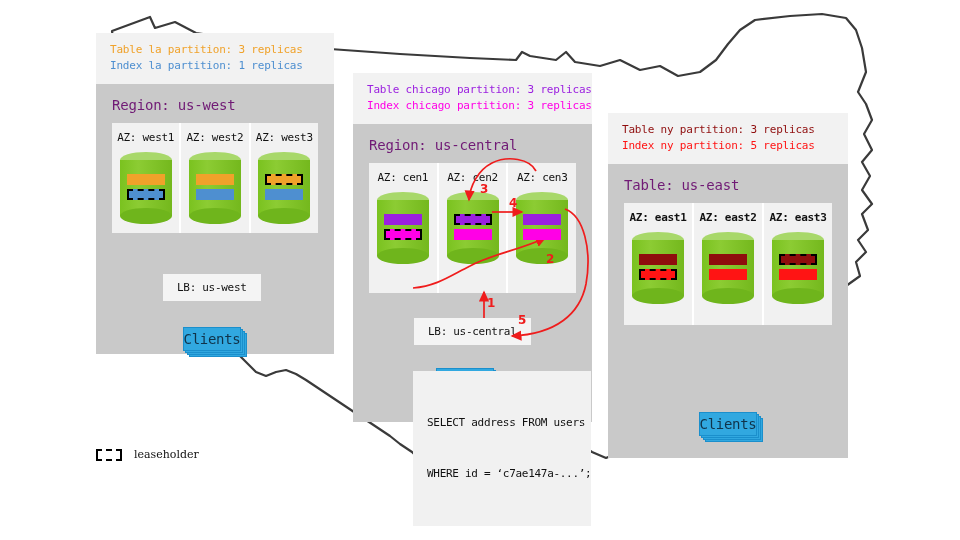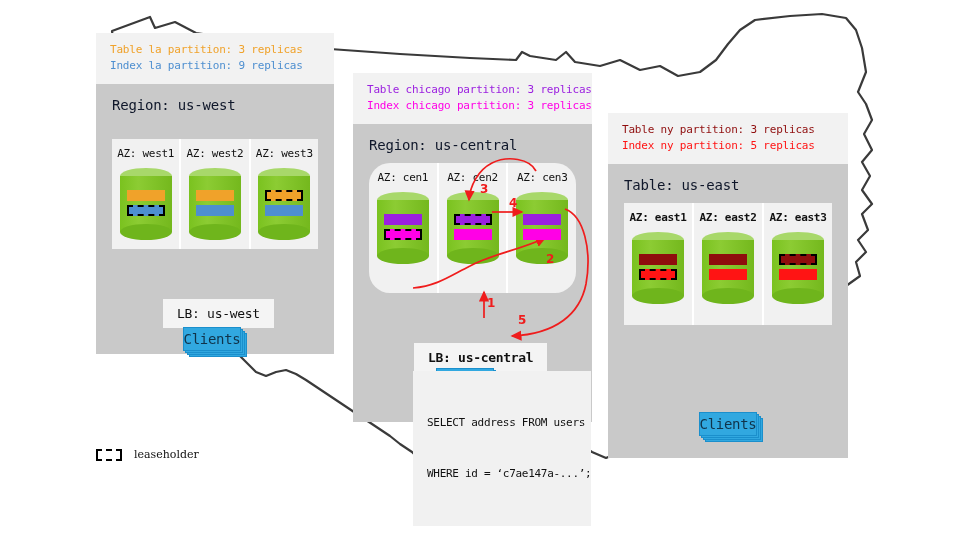--- a/index.html
+++ b/index.html
@@ -25,21 +25,21 @@
     white-space:nowrap;
   }
   .partition-legend div{white-space:nowrap;}
   .region-body{
     background:#c9c9c9;
     box-sizing:border-box;
     position:relative;
   }
   .region-title{
     font-size:14px;
-    color:#0f172a;
+    color:#701a75;
     padding:13px 0 10px 16px;
     letter-spacing:-0.2px;
     white-space:nowrap;
   }
   .az-container{
     background:#f1f1f1;
     margin:0 16px;
     display:flex;
     box-sizing:border-box;
     position:relative;
@@ -79,29 +79,28 @@
   .bars{
     position:absolute;left:7px;top:22px;width:38px;
     display:flex;flex-direction:column;gap:4px;z-index:3;
   }
   .bar{height:11px;width:38px;box-sizing:border-box;border:2px solid transparent;}
   .bar.lease{border:2px dashed #000000;}
 
   
   .lb-box{
     background:#f4f4f4;
-    font-size:13px;
+    font-size:11px;
     color:#111;
     text-align:center;
     padding:7px 14px;
     box-sizing:border-box;
     white-space:nowrap;
     position:absolute;
     letter-spacing:-0.3px;
-    margin-top:25px;
   }
 
   
   .clients{
     position:absolute;
     width:62px;height:26px;
   }
   .clients .sheet{
     position:absolute;background:#2da7e5;border:1px solid #1b8fcc;box-sizing:border-box;
     width:58px;height:24px;
@@ -184,25 +183,25 @@
          L178,230 L176,216 L174,202 L172,188
          L170,174 L168,160 L164,146 L158,134
          L150,124 L142,112 L134,100 L128,88
          L122,76 L118,62 L114,46 Z"></path>
     <path fill="none" stroke="#3a3a3a" stroke-width="2.2" stroke-linejoin="round" stroke-linecap="round" d="M480,460 L498,452 L508,440 L516,428"></path>
   </svg>
 
   <div class="region-group" style="left:96px;top:33px;width:238px;">
     <div class="partition-legend">
       <div style="color: rgb(240, 162, 42);">Table la partition: 3 replicas</div>
-      <div style="color: rgb(78, 143, 208);">Index la partition: 9 replicas</div>
+      <div style="color: rgb(78, 143, 208);">Index la partition: 1 replicas</div>
     </div>
     <div class="region-body" style="height:270px;">
       <div class="region-title">Region: us-west</div>
-      <div class="az-container" style="height:110px;margin-top:16px;">
+      <div class="az-container" style="height:110px;">
         <div class="az-cell">
           <div class="az-label">AZ: west1</div>
           <div class="cyl">
             <div class="top"></div>
             <div class="body"></div>
             <div class="bottom"></div>
             <div class="bars">
               <div class="bar" style="background: rgb(240, 162, 42);"></div>
               <div class="bar lease" style="background: rgb(78, 143, 208);"></div>
             </div>
@@ -243,21 +242,21 @@
     </div>
   </div>
 
   <div class="region-group" style="left:353px;top:73px;width:239px;">
     <div class="partition-legend">
       <div style="color: rgb(155, 31, 224);">Table chicago partition: 3 replicas</div>
       <div style="color: rgb(255, 0, 230);">Index chicago partition: 3 replicas</div>
     </div>
     <div class="region-body" style="height:298px;">
       <div class="region-title">Region: us-central</div>
-      <div class="az-container" style="height:130px;border-radius:21px;">
+      <div class="az-container" style="height:130px;">
         <div class="az-cell">
           <div class="az-label">AZ: cen1</div>
           <div class="cyl">
             <div class="top"></div>
             <div class="body"></div>
             <div class="bottom"></div>
             <div class="bars">
               <div class="bar" style="background: rgb(155, 31, 224);"></div>
               <div class="bar lease" style="background: rgb(255, 0, 230);"></div>
             </div>
@@ -281,21 +280,21 @@
             <div class="top"></div>
             <div class="body"></div>
             <div class="bottom"></div>
             <div class="bars">
               <div class="bar" style="background: rgb(155, 31, 224);"></div>
               <div class="bar" style="background: rgb(255, 0, 230);"></div>
             </div>
           </div>
         </div>
       </div>
-      <div class="lb-box" style="left:61px;top:194px;font-weight:bold;">LB: us-central</div>
+      <div class="lb-box" style="left:61px;top:194px;">LB: us-central</div>
       <div class="clients" style="left:83px;top:244px;">
         <div class="sheet s3" style="background: rgb(49, 168, 224);"></div>
         <div class="sheet s2" style="background: rgb(49, 168, 224);"></div>
         <div class="sheet s1" style="background: rgb(49, 168, 224);"></div>
         <div class="front" style="background: rgb(49, 168, 224);">Clients</div>
       </div>
     </div>
   </div>
 
   <div class="sql-box" style="left:413px;top:371px;width:178px;">

